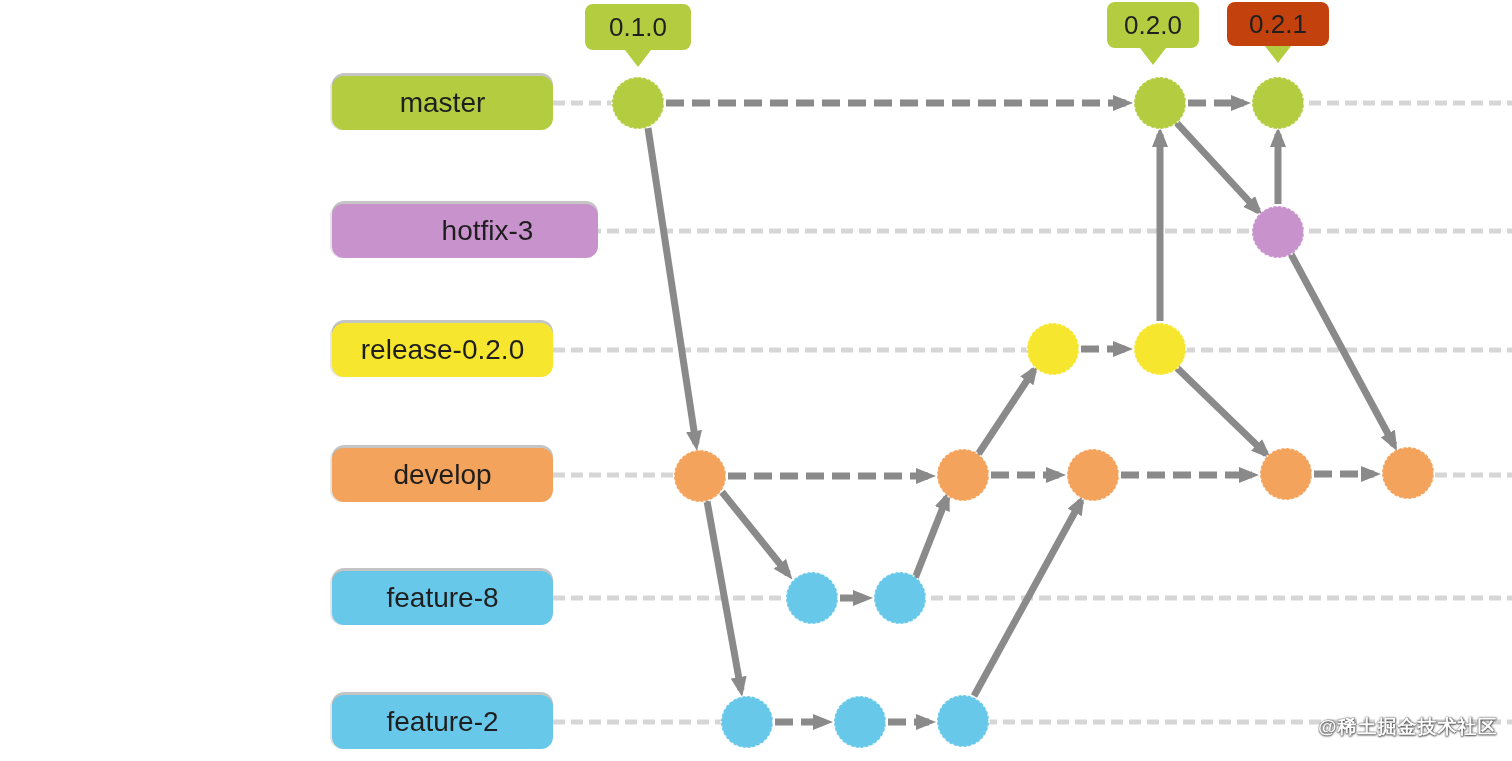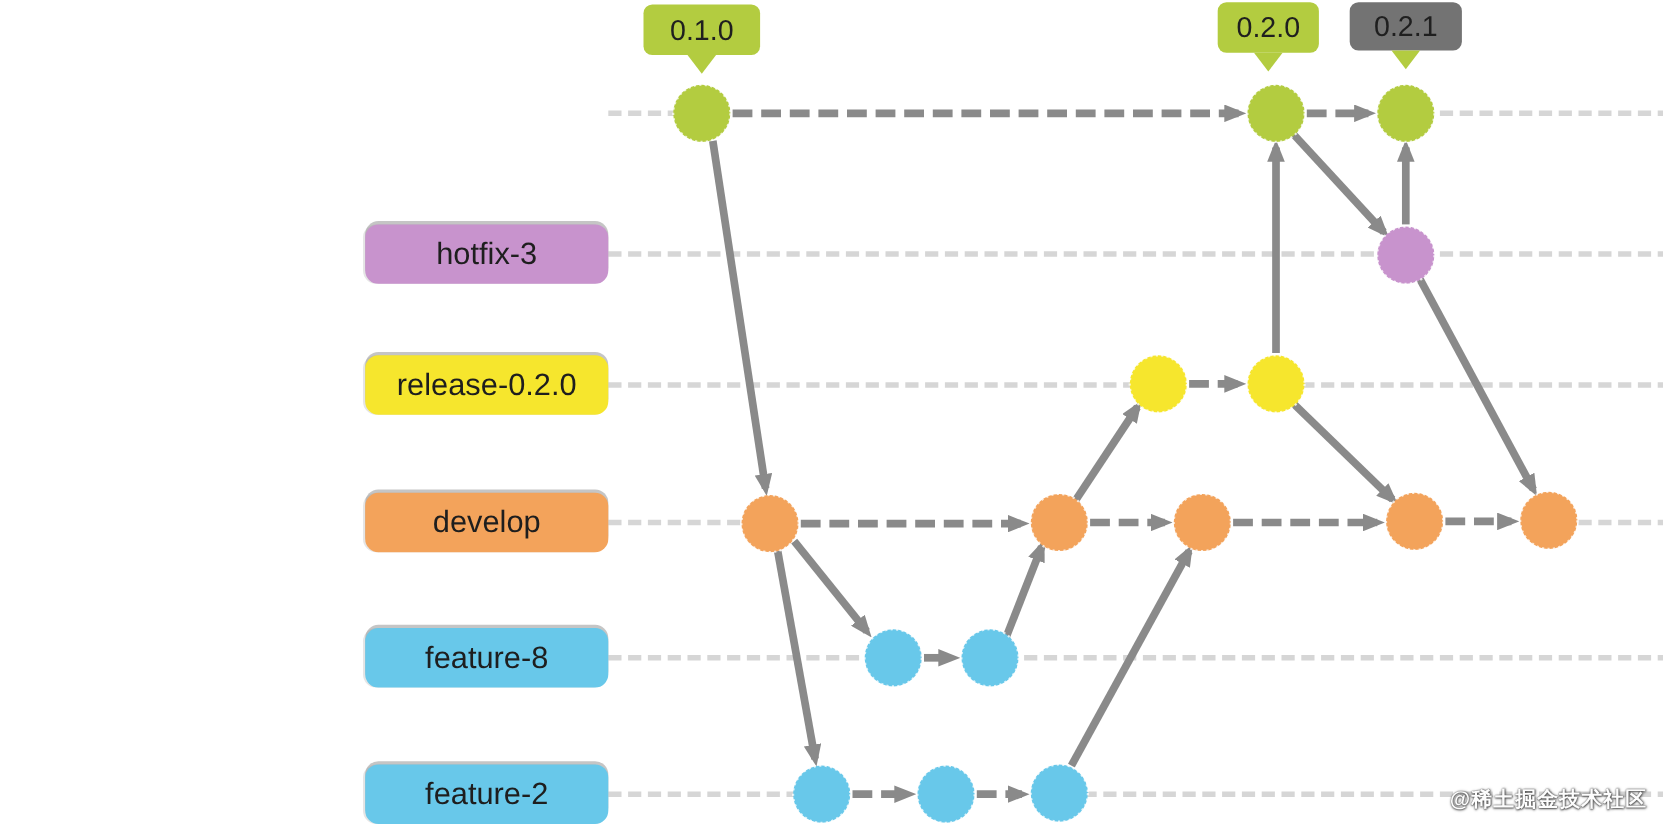--- a/index.html
+++ b/index.html
@@ -104,33 +104,34 @@
       <circle cx="1093" cy="475" r="26" fill="#f3a35b" stroke="rgba(255,255,255,0.75)" stroke-width="2" stroke-dasharray="2 3"></circle>
       <circle cx="1286" cy="474" r="26" fill="#f3a35b" stroke="rgba(255,255,255,0.75)" stroke-width="2" stroke-dasharray="2 3"></circle>
       <circle cx="1408" cy="473" r="26" fill="#f3a35b" stroke="rgba(255,255,255,0.75)" stroke-width="2" stroke-dasharray="2 3"></circle>
       <circle cx="812" cy="598" r="26" fill="#68c8ea" stroke="rgba(255,255,255,0.75)" stroke-width="2" stroke-dasharray="2 3"></circle>
       <circle cx="900" cy="598" r="26" fill="#68c8ea" stroke="rgba(255,255,255,0.75)" stroke-width="2" stroke-dasharray="2 3"></circle>
       <circle cx="747" cy="722" r="26" fill="#68c8ea" stroke="rgba(255,255,255,0.75)" stroke-width="2" stroke-dasharray="2 3"></circle>
       <circle cx="860" cy="722" r="26" fill="#68c8ea" stroke="rgba(255,255,255,0.75)" stroke-width="2" stroke-dasharray="2 3"></circle>
       <circle cx="963" cy="721" r="26" fill="#68c8ea" stroke="rgba(255,255,255,0.75)" stroke-width="2" stroke-dasharray="2 3"></circle>
     </svg>
 
-  <div class="branch-label" style="top: 204px; background: rgb(200, 147, 205); color: rgb(30, 30, 30);">hotfix-3</div>
+  <div class="branch-label" style="top: 76px; background: rgb(179, 204, 64); color: rgb(30, 30, 30);">master</div>
+  <div class="branch-label" style="top: 204px; background: rgb(200, 147, 205); color: rgb(30, 30, 30); padding-left: 45px;">hotfix-3</div>
   <div class="branch-label" style="top: 323px; background: rgb(246, 230, 45); color: rgb(30, 30, 30);">release-0.2.0</div>
   <div class="branch-label" style="top: 448px; background: rgb(243, 163, 91); color: rgb(30, 30, 30);">develop</div>
   <div class="branch-label" style="top: 571px; background: rgb(104, 200, 234); color: rgb(30, 30, 30);">feature-8</div>
   <div class="branch-label" style="top: 695px; background: rgb(104, 200, 234); color: rgb(30, 30, 30);">feature-2</div>
 
   <div class="tag" style="left: 585px; top: 4px; width: 106px; height: 46px; background: rgb(179, 204, 64);">
     <span>0.1.0</span>
     <span class="tag-arrow" style="border-top-color: rgb(179, 204, 64);"></span>
   </div>
   <div class="tag" style="left: 1107px; top: 2px; width: 92px; height: 46px; background: rgb(179, 204, 64);">
     <span>0.2.0</span>
     <span class="tag-arrow" style="border-top-color: rgb(179, 204, 64);"></span>
   </div>
-  <div class="tag" style="left: 1227px; top: 2px; width: 102px; height: 44px; background: #737373;">
+  <div class="tag" style="left: 1227px; top: 2px; width: 102px; height: 44px; background: #c2410c;">
     <span>0.2.1</span>
     <span class="tag-arrow" style="border-top-color: rgb(179, 204, 64);"></span>
   </div>
 
   <div class="watermark" style="left: 1318px; top: 714px; text-align: right;">@稀土掘金技术社区</div>
 </div>
 
 </body></html>

